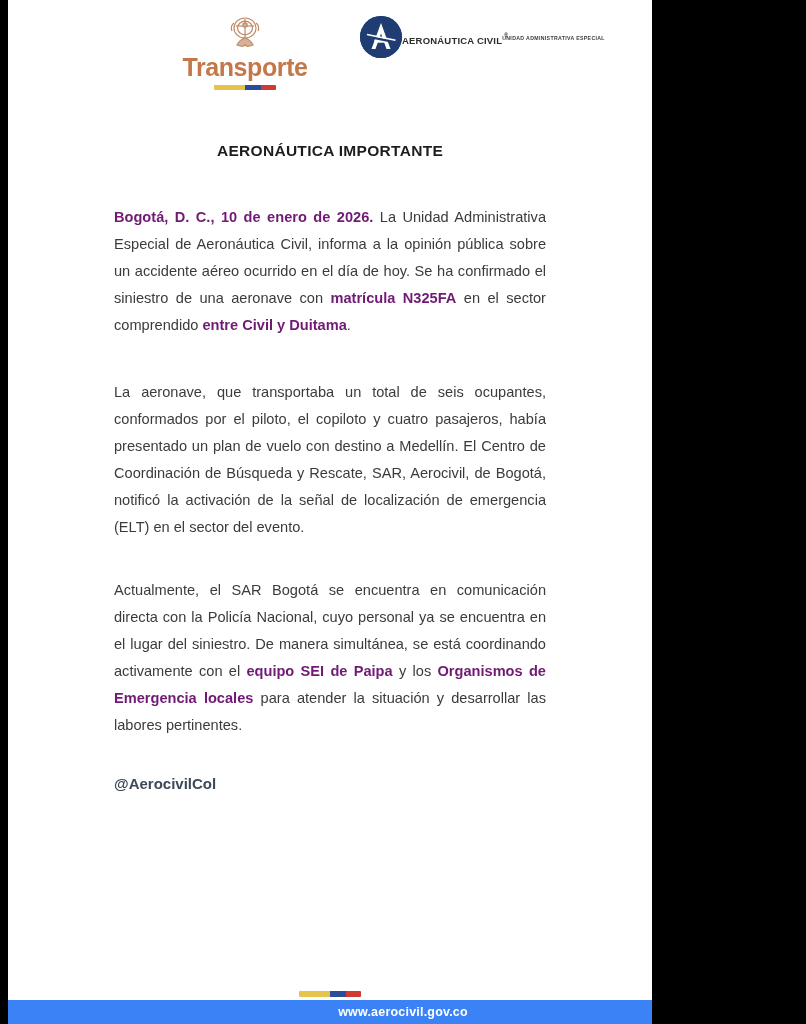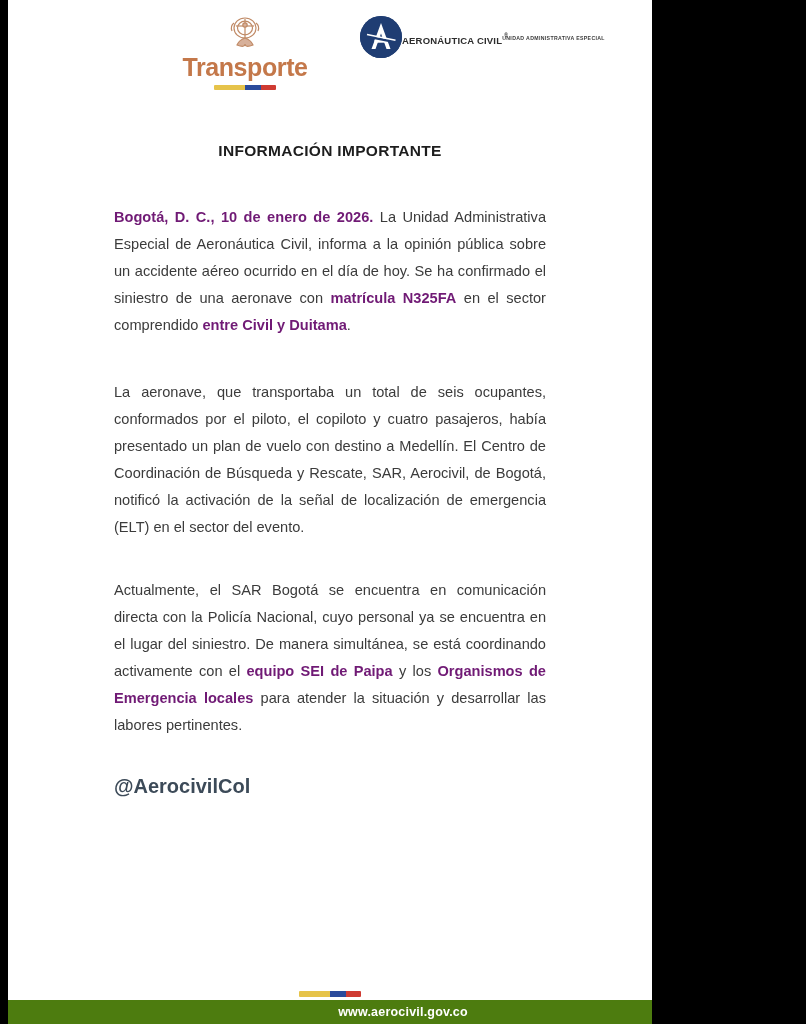--- a/index.html
+++ b/index.html
@@ -146,21 +146,21 @@
     font-size: 14.6px;
     line-height: 27px;
     color: #3b3b3b;
     text-align: justify;
     margin: 0 0 36px 0;
   }
   .para:first-child { margin-bottom: 40px; }
   .para b { color: #701a75; font-weight: 700; }
 
   .handle {
-    font-size: 20px;
+    font-size: 15px;
     font-weight: 700;
     color: #3c4a58;
     margin-top: 18px;
   }
 
   
   .footer-flag {
     position: absolute;
     left: 0;
     right: 0;
@@ -179,21 +179,21 @@
   .footer-flag .yellow { width: 50%; background: #e6c34a; }
   .footer-flag .blue   { width: 25%; background: #2b4b9b; }
   .footer-flag .red    { width: 25%; background: #cf3b32; }
 
   .footer-bar {
     position: absolute;
     left: 0;
     bottom: 0;
     width: 790px;
     height: 24px;
-    background: #4d7c0f;
+    background: #3b82f6;
     display: flex;
     align-items: center;
     justify-content: center;
   }
   .footer-url {
     color: #ffffff;
     font-size: 12.5px;
     font-weight: 700;
     letter-spacing: 0.2px;
   }
@@ -244,21 +244,21 @@
           </svg>
         </div>
         <div class="aero-name">
           <span>AERONÁUTICA CIVIL</span><span class="reg">®</span>
         </div>
         <div class="aero-sub">UNIDAD ADMINISTRATIVA ESPECIAL</div>
       </div>
 
     </div>
 
-    <div class="doc-title">INFORMACIÓN IMPORTANTE</div>
+    <div class="doc-title">AERONÁUTICA IMPORTANTE</div>
 
     <div class="body-area">
 
       <p class="para"><b>Bogotá, D. C., 10 de enero de 2026.</b><span> La Unidad Administrativa Especial de Aeronáutica Civil, informa a la opinión pública sobre un accidente aéreo ocurrido en el día de hoy. Se ha confirmado el siniestro de una aeronave con </span><b>matrícula N325FA</b><span> en el sector comprendido </span><b>entre Civil y Duitama</b><span>.</span></p>
 
       <p class="para">La aeronave, que transportaba un total de seis ocupantes, conformados por el piloto, el copiloto y cuatro pasajeros, había presentado un plan de vuelo con destino a Medellín. El Centro de Coordinación de Búsqueda y Rescate, SAR, Aerocivil, de Bogotá, notificó la activación de la señal de localización de emergencia (ELT) en el sector del evento.</p>
 
       <p class="para"><span>Actualmente, el SAR Bogotá se encuentra en comunicación directa con la Policía Nacional, cuyo personal ya se encuentra en el lugar del siniestro. De manera simultánea, se está coordinando activamente con el </span><b>equipo SEI de Paipa</b><span> y los </span><b>Organismos de Emergencia locales</b><span> para atender la situación y desarrollar las labores pertinentes.</span></p>
 
 

